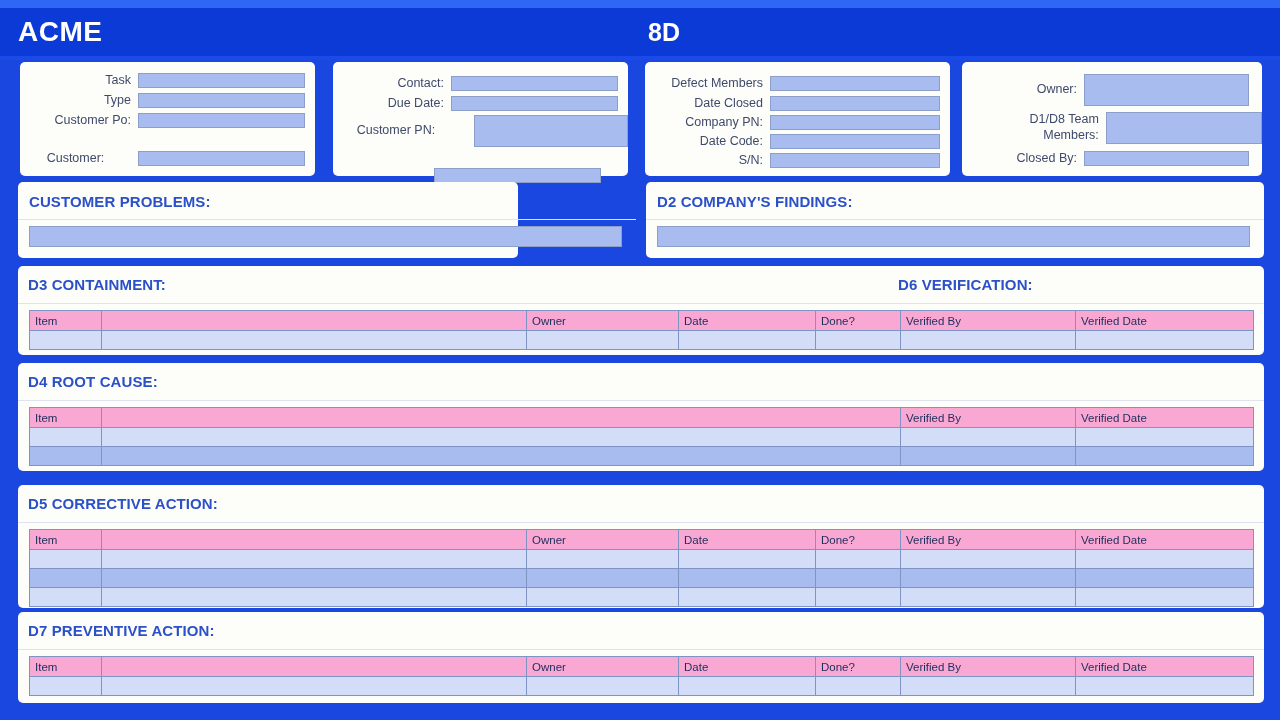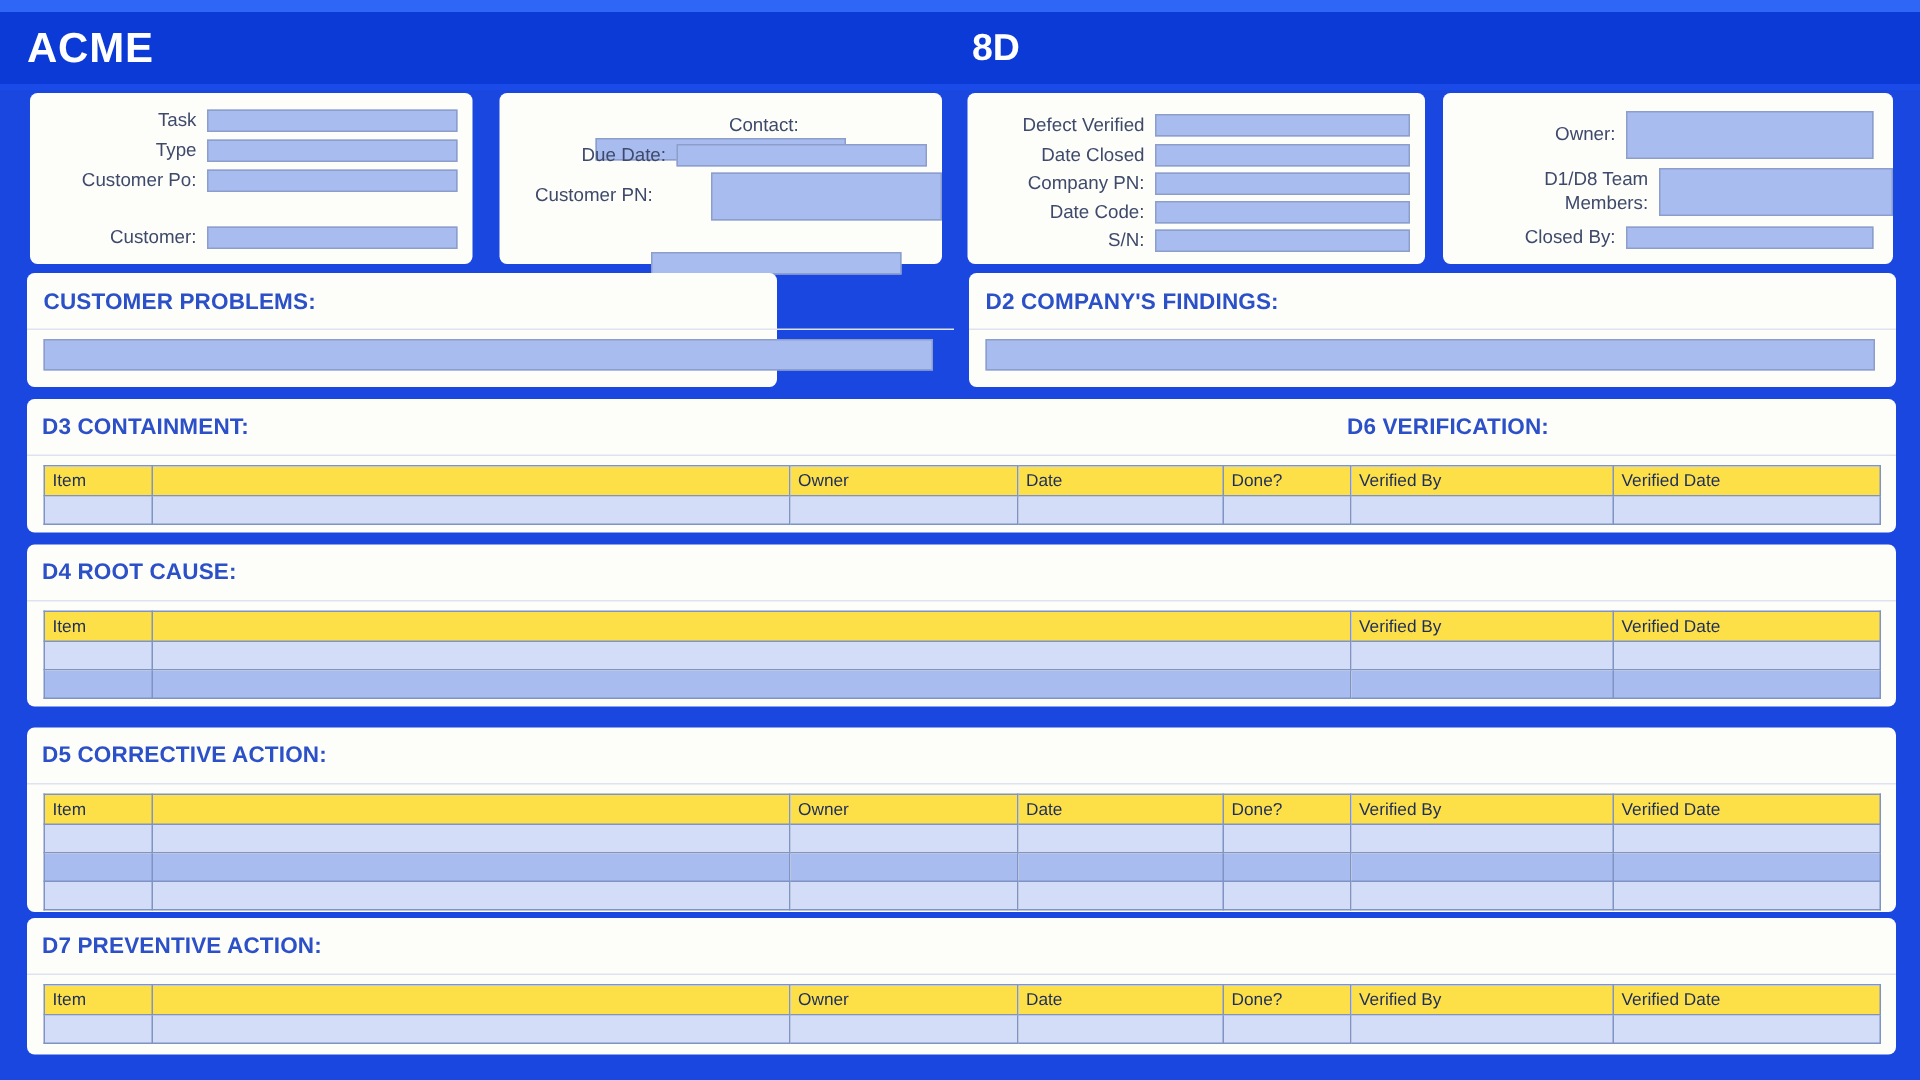--- a/index.html
+++ b/index.html
@@ -119,21 +119,21 @@
     border: 1px solid #7f93c4;
     padding: 0 0 0 5px;
     font-size: 11.5px;
     font-weight: normal;
     text-align: left;
     color: #1d2d5c;
     height: 19px;
     overflow: hidden;
     white-space: nowrap;
   }
-  table.grid th { background: #fde047; height: 20px; }
+  table.grid th { background: #f9a8d4; height: 20px; }
   table.grid tr.r-odd  td { background: #d3ddf7; }
   table.grid tr.r-even td { background: #a8bcf0; }
 </style>
 </head>
 <body>
 
 <div class="top-strip"></div>
 <div class="header-band"></div>
 <div class="header-underline"></div>
 <div class="brand">ACME</div>
@@ -146,47 +146,47 @@
   </div>
   <div class="field-row" style="left:0; top:31px; width:295px;">
     <div class="field-label" style="width:118px;">Type</div>
     <div class="field-input" style="width:167px;"></div>
   </div>
   <div class="field-row" style="left:0; top:51px; width:295px;">
     <div class="field-label" style="width:118px;">Customer Po:</div>
     <div class="field-input" style="width:167px;"></div>
   </div>
   <div class="field-row" style="left:0; top:89px; width:295px;">
-    <div class="field-label" style="width:118px;">Customer:</div>
+    <div class="field-label" style="width:118px;text-align:center;">Customer:</div>
     <div class="field-input" style="width:167px;"></div>
   </div>
 </div>
 
 <div class="card info-panel" style="left:333px; top:62px; width:295px; height:114px;">
-  <div class="field-row" style="left:0; top:14px; width:295px;flex-direction:column;">
+  <div class="field-row" style="left:0; top:14px; width:295px;">
     <div class="field-label" style="width:118px;">Contact:</div>
     <div class="field-input" style="width:167px;"></div>
   </div>
   <div class="field-row" style="left:0; top:34px; width:295px;">
     <div class="field-label" style="width:118px;">Due Date:</div>
     <div class="field-input" style="width:167px;"></div>
   </div>
   <div class="field-row" style="left:0; top:53px; width:295px;gap:32px;">
     <div class="field-label" style="width:118px;">Customer PN:</div>
     <div class="field-input" style="width:167px; height:32px;"></div>
   </div>
   <div class="field-row" style="left:0; top:91px; width:295px;">
     <div class="field-label" style="width:101px;margin-top:29px;">Sample Size:</div>
     <div class="field-input" style="width:167px;"></div>
   </div>
 </div>
 
 <div class="card info-panel" style="left:645px; top:62px; width:305px; height:114px;">
   <div class="field-row" style="left:0; top:14px; width:305px;">
-    <div class="field-label" style="width:125px;">Defect Verified</div>
+    <div class="field-label" style="width:125px;">Defect Members</div>
     <div class="field-input" style="width:170px;"></div>
   </div>
   <div class="field-row" style="left:0; top:34px; width:305px;">
     <div class="field-label" style="width:125px;">Date Closed</div>
     <div class="field-input" style="width:170px;"></div>
   </div>
   <div class="field-row" style="left:0; top:53px; width:305px;">
     <div class="field-label" style="width:125px;">Company PN:</div>
     <div class="field-input" style="width:170px;"></div>
   </div>

